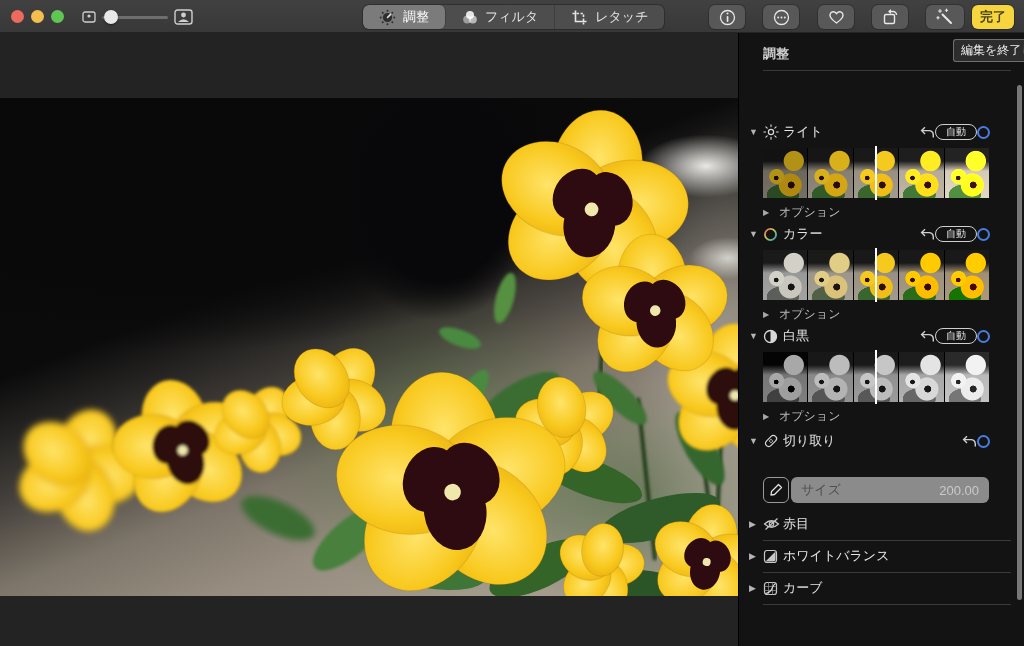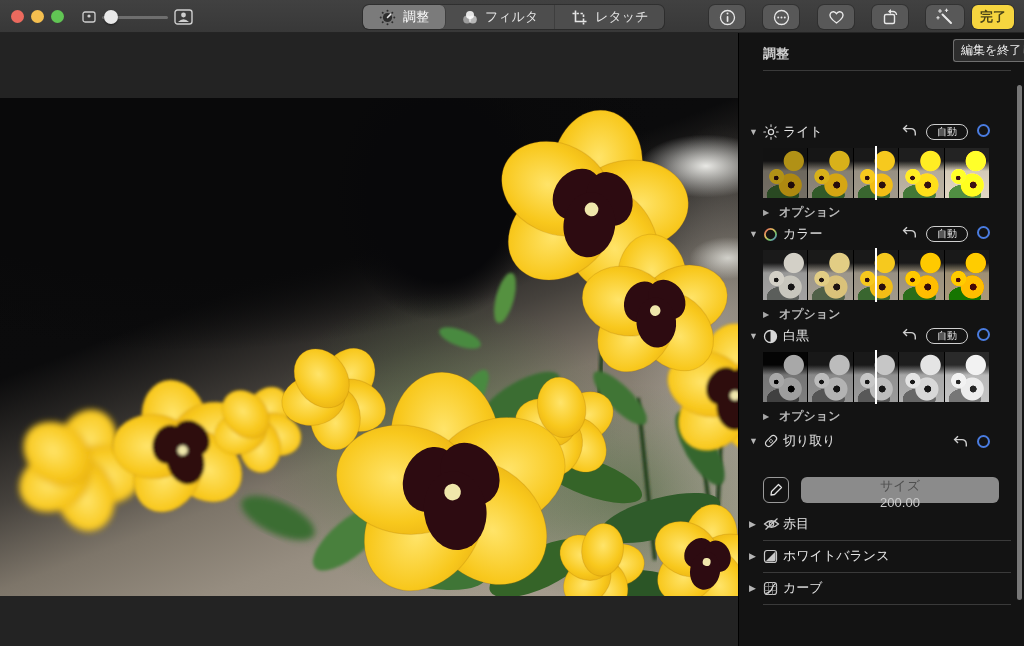--- a/index.html
+++ b/index.html
@@ -52,21 +52,21 @@
   #sb-title { position:absolute; left:24px; top:12px; font-size:13px; font-weight:bold; color:#d0d0d0; }
   .hsep { position:absolute; left:24px; width:248px; height:1px; background:#3a3a3a; }
   #tooltip { position:absolute; left:214px; top:6px; width:80px; height:23px; background:#2d2d2d;
     border:1px solid #6f6f6f; border-right:none; border-radius:3px 0 0 3px; color:#f0f0f0;
     font-size:12px; display:flex; align-items:center; padding-left:7px; white-space:nowrap; overflow:hidden; }
 
   .sec-head { position:absolute; left:10px; width:262px; height:22px; display:flex; align-items:center; }
   .disc { width:14px; font-size:9px; color:#b5b5b5; flex:none; }
   .sec-ic { width:20px; height:16px; flex:none; display:flex; align-items:center; }
   .sec-lbl { font-size:13px; color:#e5e5e5; }
-  .head-right { margin-left:auto; display:flex; align-items:flex-start; gap:9px; padding-right:21px; }
+  .head-right { margin-left:auto; display:flex; align-items:center; padding-right:21px; }
   .auto-pill { min-width:42px; height:16px; border:1px solid #cfcfcf; border-radius:9px;
     color:#e8e8e8; font-size:10px; display:flex; align-items:center; justify-content:center; padding:0 7px; }
   .chk { width:13px; height:13px; border:2px solid #44engined; border-radius:50%; }
   .chk { width:13px; height:13px; border:2px solid #4a7ce0; border-radius:50%; background:transparent; }
 
   .strip { position:absolute; left:24px; width:226px; height:50px; display:flex; gap:1px;
     background:#000; }
   .mini { flex:1; position:relative;
     background-color:#8f887b;
     background-image:
@@ -76,29 +76,29 @@
       radial-gradient(circle at 31% 57%, #f6c91e 0 17%, rgba(246,201,30,0) 19%),
       radial-gradient(circle at 62% 74%, #f2bd16 0 24%, rgba(242,189,22,0) 26%),
       radial-gradient(ellipse 60% 35% at 45% 94%, #39662f 0 60%, rgba(57,102,47,0) 62%),
       linear-gradient(180deg, #191919 0 26%, rgba(25,25,25,0) 46%),
       linear-gradient(180deg, #8f887b, #a29a8c);
   }
   .strip-ind { position:absolute; top:-2px; bottom:-2px; left:calc(50% - 1px); width:2px; background:#fff; z-index:2; }
 
   .opt-row { position:absolute; left:24px; width:220px; height:18px; display:flex; align-items:center; }
   .opt-row .disc { width:16px; font-size:8px; color:#a8a8a8; }
-  .opt-lbl { font-size:12px; color:#b8b8b8;font-weight:bold; }
+  .opt-lbl { font-size:12px; color:#b8b8b8; }
 
   .collapsed-row { position:absolute; left:10px; width:262px; height:30px; display:flex; align-items:center; }
 
   
   #brush-btn { position:absolute; left:24px; top:392px; width:26px; height:26px; border:1px solid #9a9a9a;
     border-radius:6px; display:flex; align-items:center; justify-content:center; }
-  #size-slider { position:absolute; left:62px; top:392px; width:198px; height:26px; background:#8b8b8b;
-    border-radius:6px; display:flex; align-items:center; justify-content:space-between; padding:0 10px;flex-direction:column; }
+  #size-slider { position:absolute; left:52px; top:392px; width:198px; height:26px; background:#8b8b8b;
+    border-radius:6px; display:flex; align-items:center; justify-content:space-between; padding:0 10px; }
   #size-slider .s-lbl { font-size:13px; color:#4f4f4f; }
   #size-slider .s-val { font-size:13px; color:#c9c9c9; }
 
   #reset-btn { position:absolute; left:24px; top:583px; width:248px; height:27px; background:#2b2b2b;
     border-radius:6px; border:none; color:#757575; font-size:13px;
     font-family:"Liberation Sans",sans-serif; }
 
   #scrollbar { position:absolute; left:278px; top:52px; width:5px; height:515px;
     background:#8a8a8a; border-radius:3px; opacity:.85; }
 

